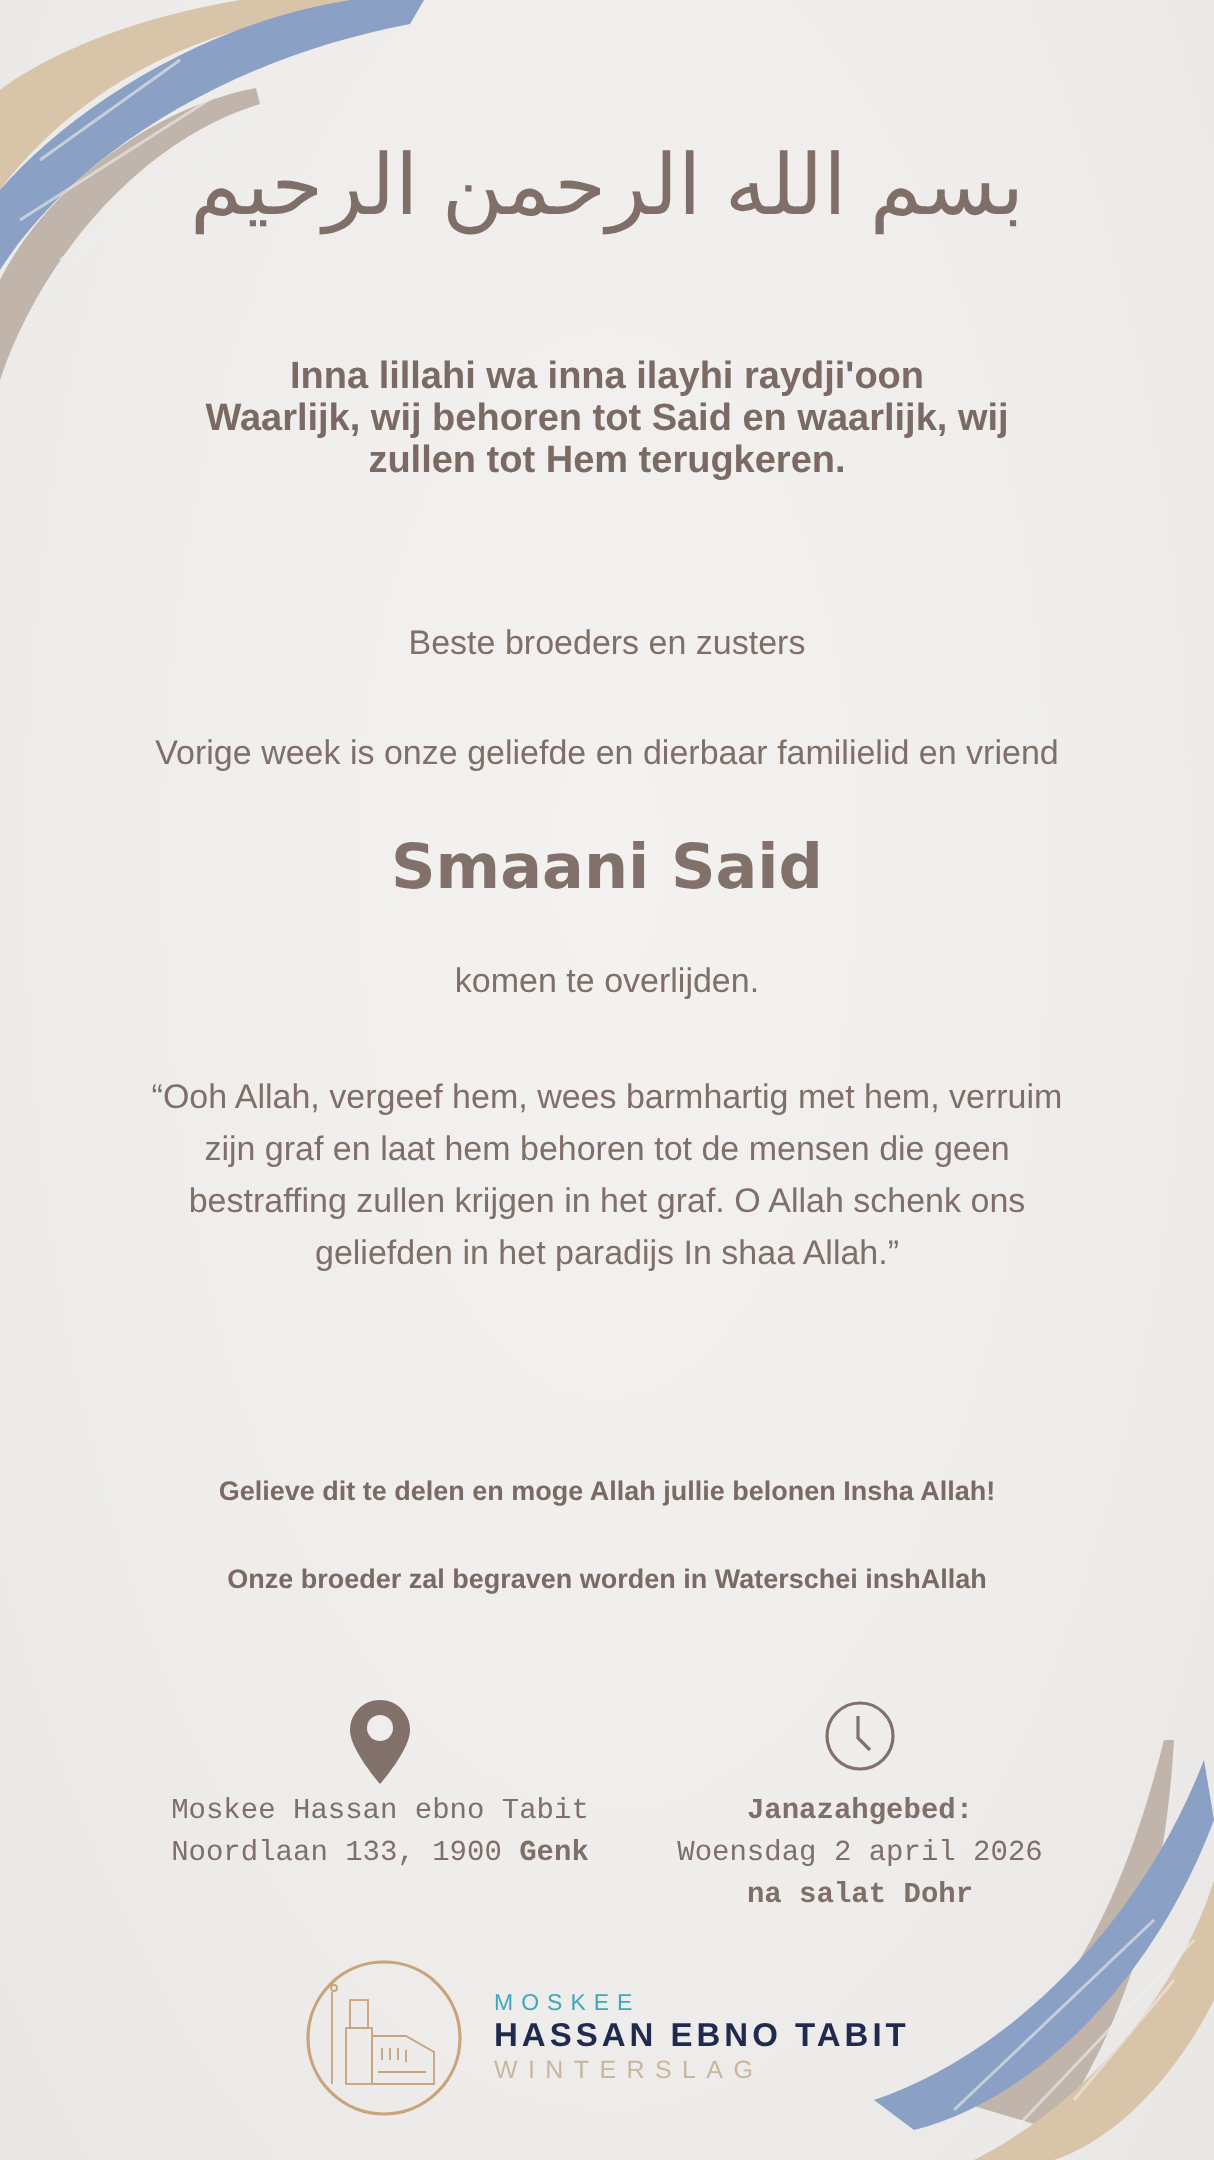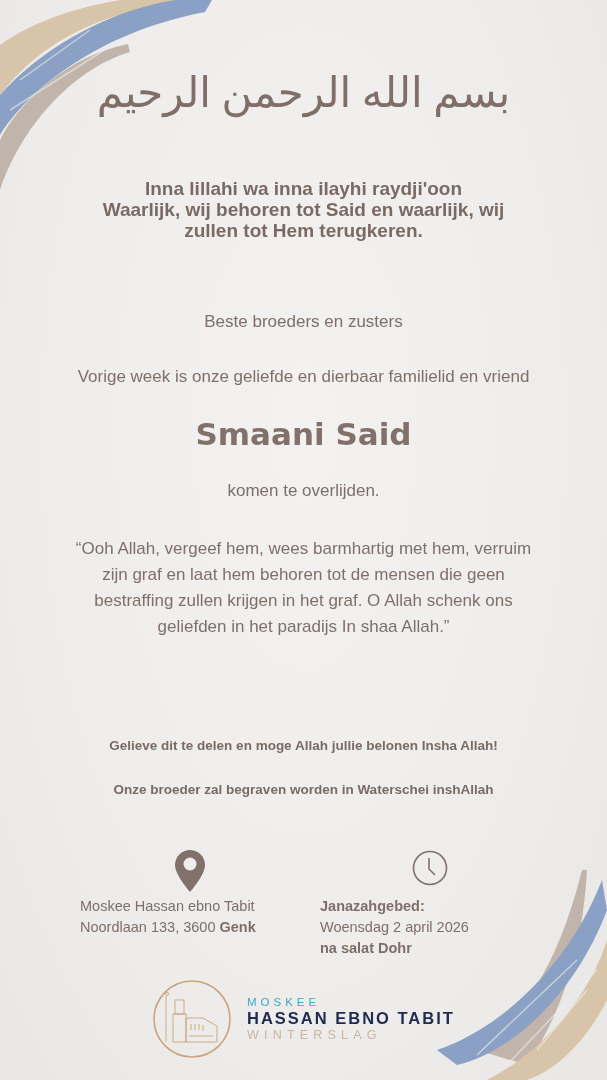--- a/index.html
+++ b/index.html
@@ -15,21 +15,21 @@
       background: radial-gradient(ellipse at 50% 40%, #f3f2f0 0%, #eeedeb 60%, #e8e7e5 100%);
       overflow: hidden;
     }
     .deco { position: absolute; pointer-events: none; }
     .deco-tl { left: 0; top: 0; width: 260px; height: 190px; }
     .deco-br { right: 0; bottom: 0; width: 170px; height: 230px; }
 
     .center { position: absolute; left: 0; width: 607px; text-align: center; }
 
     .bismillah {
-      top: 68px; font-family: Liberation Serif, serif;
+      top: 68px; font-family: Liberation Sans, sans-serif;
       font-size: 42px; color: #7f6f68; letter-spacing: 1px;
       direction: rtl;
       text-align: center;
     }
     .inna {
       top: 178px; font-weight: bold; font-size: 19px; line-height: 21px;
       color: #7a6a63;
     }
     .greeting { top: 312px; font-size: 17px; color: #7f6f68; }
     .intro { top: 367px; font-size: 17px; color: #7f6f68; }
@@ -38,21 +38,21 @@
       font-family: "DejaVu Sans", sans-serif; letter-spacing: 0px;
     }
     .passed { top: 481px; font-size: 17px; color: #7f6f68; }
     .dua {
       top: 536px; font-size: 17px; line-height: 26px; color: #7f6f68;
       padding: 0 30px; box-sizing: border-box;
     }
     .share { top: 738px; font-size: 13.5px; font-weight: bold; color: #7a6a63; }
     .burial { top: 782px; font-size: 13.5px; font-weight: bold; color: #7a6a63; }
 
-    .info-col { position: absolute; top: 850px; font-size: 14.5px; line-height: 21px; color: #7f6f68; }
+    .info-col { position: absolute; top: 850px; text-align: center; font-size: 14.5px; line-height: 21px; color: #7f6f68; font-family: Liberation Mono, monospace; }
     .info-left { left: 80px; width: 220px; }
     .info-right { left: 320px; width: 220px; }
     .icon-wrap { height: 46px; display: flex; justify-content: center; align-items: flex-start; }
     .b { font-weight: bold; }
 
     .logo { position: absolute; top: 978px; left: 151px; display: flex; align-items: center; }
     .logo-circle { width: 82px; height: 82px; }
     .logo-text { margin-left: 14px; }
     .logo-top { font-size: 11.5px; letter-spacing: 4px; color: #3fa7bd; line-height: 14px; }
     .logo-mid { font-size: 16.5px; letter-spacing: 2px; color: #1f2a4e; line-height: 19px; font-weight: bold; text-align: center; }
@@ -102,21 +102,21 @@
 
   <div class="info-col info-left">
     <div class="icon-wrap">
       <svg width="30" height="42" viewBox="0 0 30 42">
         <path d="M15,0 C6.7,0 0,6.7 0,15 C0,25 15,42 15,42 C15,42 30,25 30,15 C30,6.7 23.3,0 15,0 Z" fill="#82706a"></path>
         <circle cx="15" cy="14" r="6.5" fill="#efeeec"></circle>
       </svg>
     </div>
     <div>Moskee Hassan ebno Tabit</div>
     <div>
-      <span>Noordlaan 133, 3600 </span><span class="b">Genk</span>
+      <span>Noordlaan 133, 1900 </span><span class="b">Genk</span>
     </div>
   </div>
 
   <div class="info-col info-right">
     <div class="icon-wrap">
       <svg width="36" height="36" viewBox="0 0 36 36">
         <circle cx="18" cy="18" r="16.5" fill="none" stroke="#82706a" stroke-width="1.6"></circle>
         <path d="M17,8 L17,19 L23,25" fill="none" stroke="#82706a" stroke-width="1.6"></path>
       </svg>
     </div>

